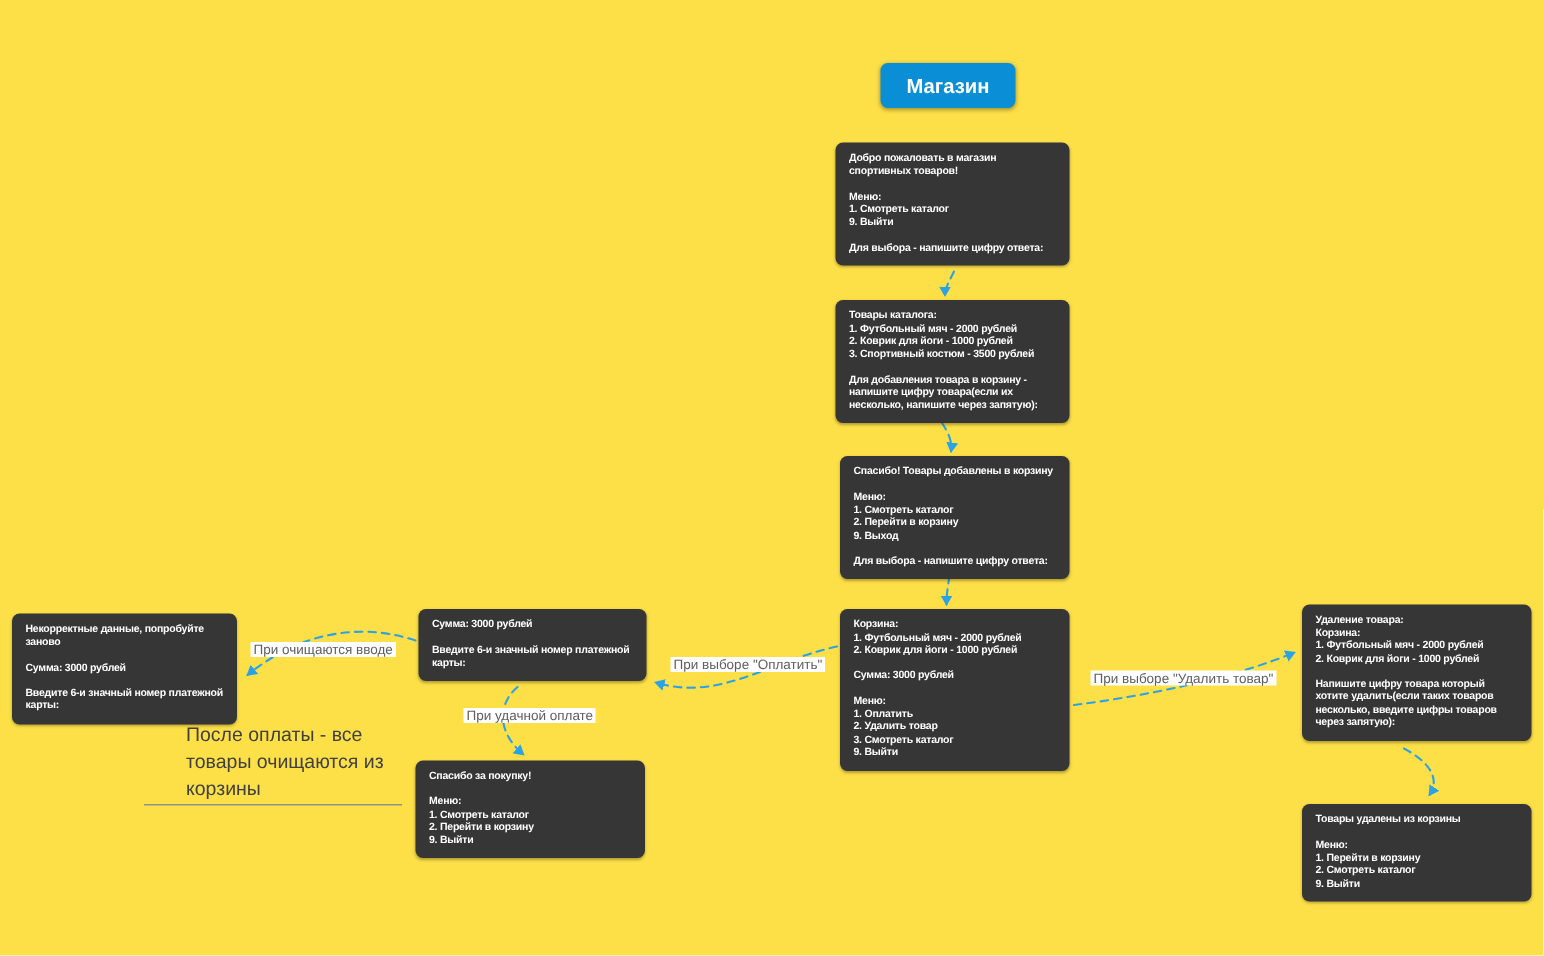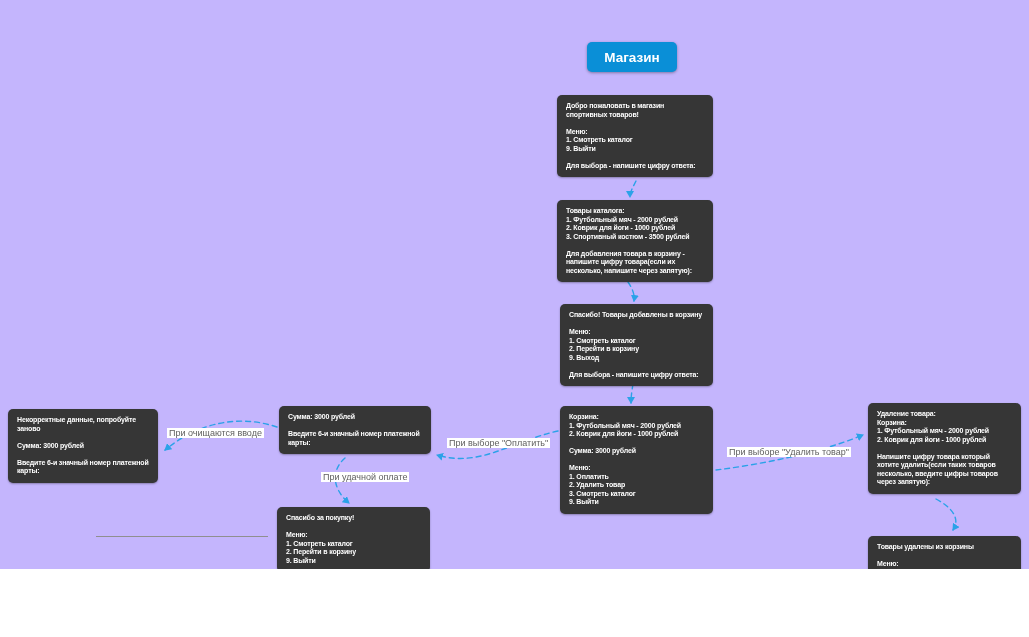--- a/index.html
+++ b/index.html
@@ -1,17 +1,17 @@
 <!DOCTYPE html>
 <html><head>
 <meta charset="utf-8">
 <style>
   html,body{margin:0;padding:0;background:#fff;}
   #canvas{
-    position:relative;width:1029px;height:569px;background:#c4b5fd;overflow:hidden;
+    position:relative;width:1029px;height:637px;background:#fde047;overflow:hidden;
     font-family:"Liberation Sans",sans-serif;
   }
   .root-topic{
     position:absolute;left:587px;top:42px;width:90px;height:30px;
     background:#0a8fd7;color:#ffffff;border:none;border-radius:5px;
     font-family:"Liberation Sans",sans-serif;font-size:13.5px;font-weight:bold;
     display:flex;align-items:center;justify-content:center;
     box-shadow:0 1px 3px rgba(0,0,0,.35);cursor:pointer;
   }
   .node{
@@ -29,21 +29,21 @@
   .n-invalid {left:8px;  top:409px;width:150px;}
   .n-thanks  {left:277px;top:507px;width:153px;}
   .n-delete  {left:868px;top:403px;width:153px;}
   .n-deleted {left:868px;top:536px;width:153px;}
   .edge-label{
     position:absolute;font-size:9px;color:#606060;background:#ffffff;
     padding:0 2px;white-space:nowrap;cursor:pointer;
   }
   .l-invalid {left:167px;top:428px;}
   .l-pay     {left:447px;top:438px;}
-  .l-paysucc {left:321px;top:472px;}
+  .l-paysucc {left:309px;top:472px;}
   .l-delete  {left:727px;top:447px;}
   .note{
     position:absolute;left:124px;top:481px;width:150px;
     font-size:13px;line-height:18px;color:#404040;cursor:pointer;
   }
   .note-underline{
     position:absolute;left:96px;top:536px;width:172px;height:0;
     border-top:1.5px solid #8f8f8f;
   }
   svg.edges{position:absolute;left:0;top:0;pointer-events:none;}
@@ -129,15 +129,16 @@
 Меню:
 1. Перейти в корзину
 2. Смотреть каталог
 9. Выйти</div>
 
   <div class="edge-label l-invalid">При очищаются вводе</div>
   <div class="edge-label l-pay">При выборе "Оплатить"</div>
   <div class="edge-label l-paysucc">При удачной оплате</div>
   <div class="edge-label l-delete">При выборе "Удалить товар"</div>
 
+  <div class="note">После оплаты - все товары очищаются из корзины</div>
   <div class="note-underline"></div>
 
 </div>
 
 </body></html>

